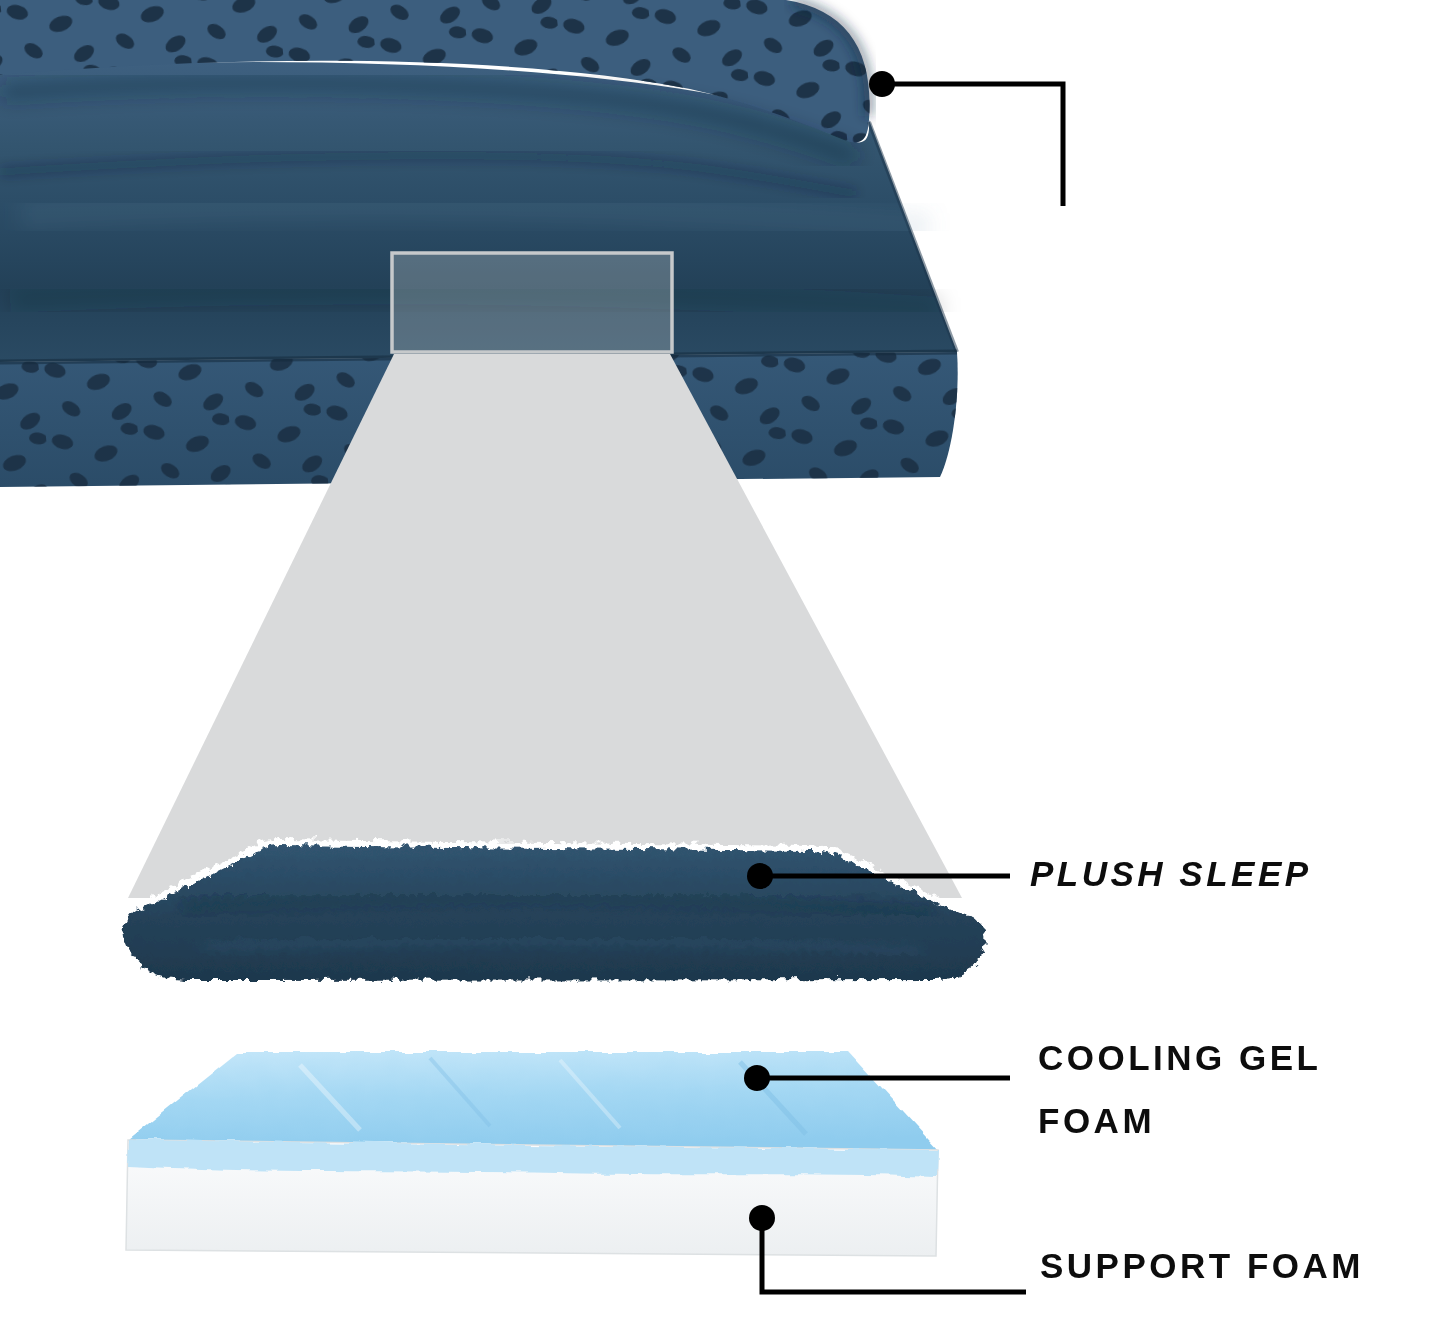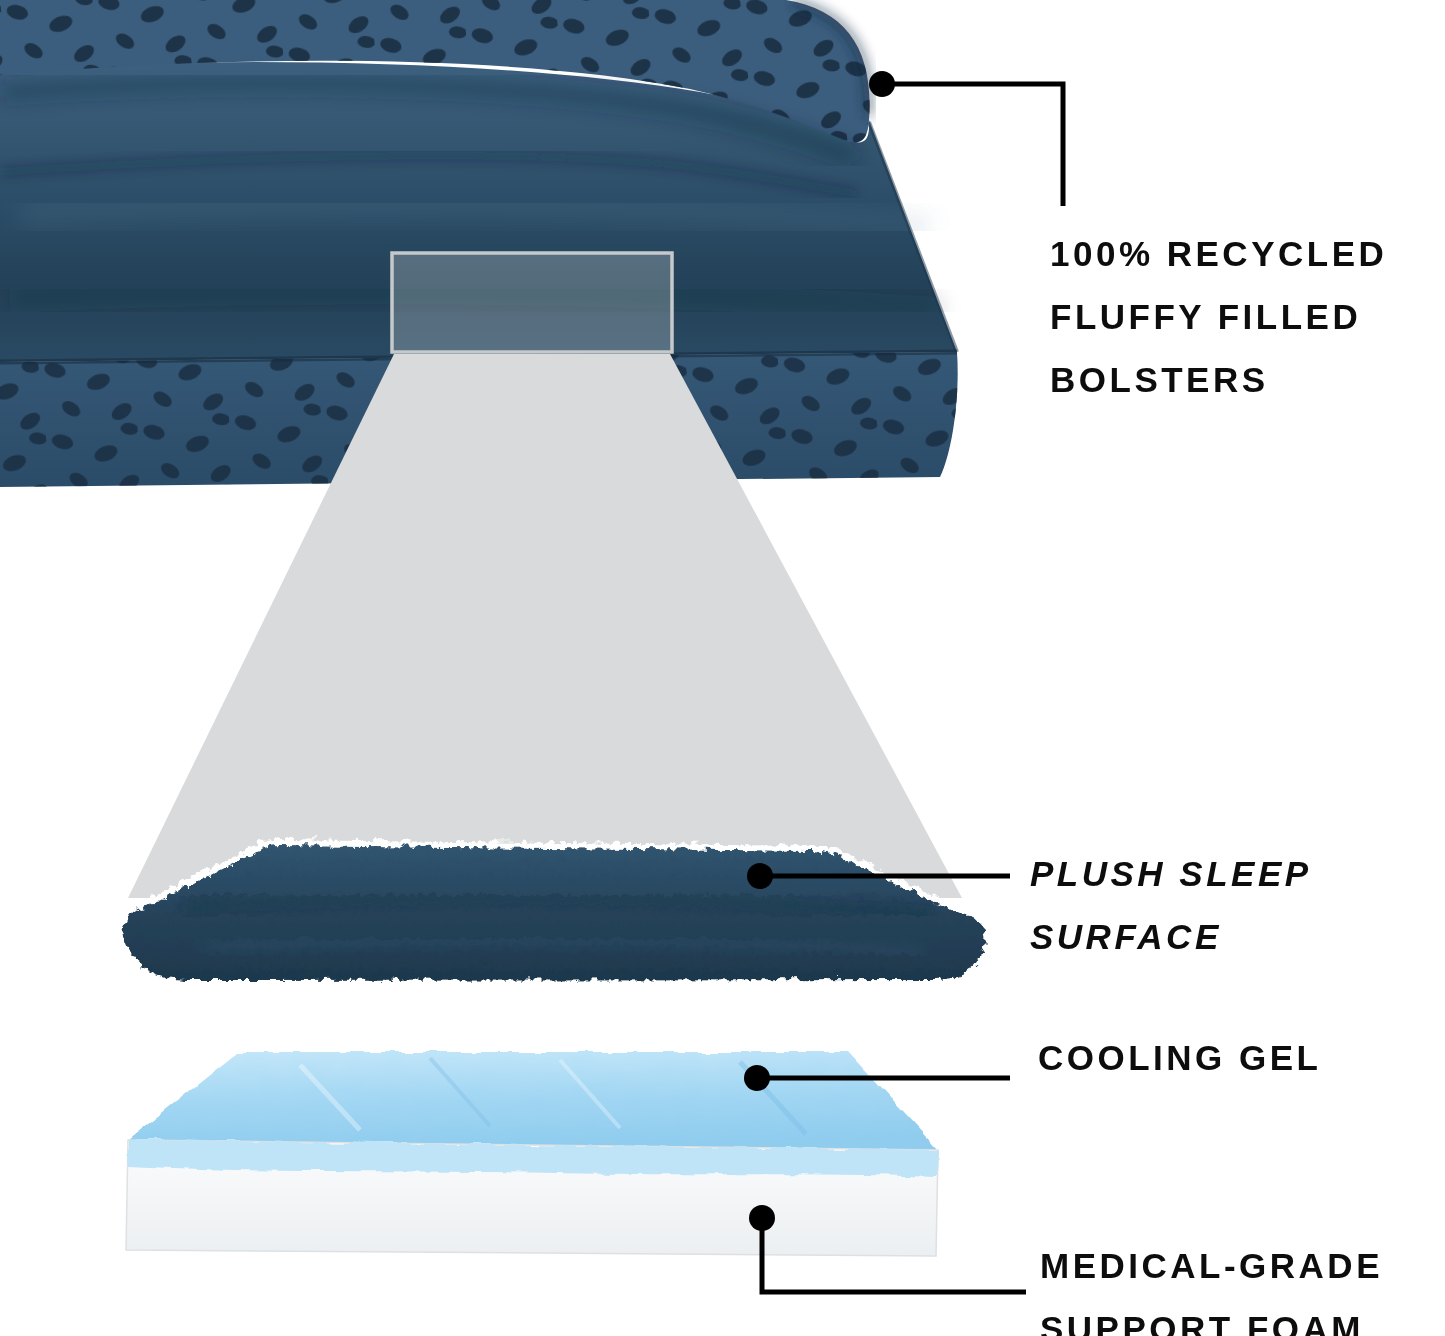--- a/index.html
+++ b/index.html
@@ -139,33 +139,27 @@
       <path d="M762,1218 L762,1292 L1026,1292"></path>
     </g>
     <g fill="#000000">
       <circle cx="882" cy="84" r="13"></circle>
       <circle cx="760" cy="876" r="13"></circle>
       <circle cx="757" cy="1078" r="13"></circle>
       <circle cx="762" cy="1218" r="13"></circle>
     </g>
   </svg>
 
-  <div class="callout" id="callout-bolsters">
-    <div class="callout-line">100% RECYCLED</div>
-    <div class="callout-line">FLUFFY FILLED</div>
-    <div class="callout-line">BOLSTERS</div>
-  </div>
 
   <div class="callout" id="callout-plush">
     <div class="callout-line">PLUSH SLEEP</div>
-    <div class="callout-line">SURFACE</div>
   </div>
 
   <div class="callout" id="callout-gel">
     <div class="callout-line">COOLING GEL</div>
+    <div class="callout-line">FOAM</div>
   </div>
 
   <div class="callout" id="callout-support">
-    <div class="callout-line">MEDICAL-GRADE</div>
     <div class="callout-line">SUPPORT FOAM</div>
   </div>
 
 </div>
 
 </body></html>

